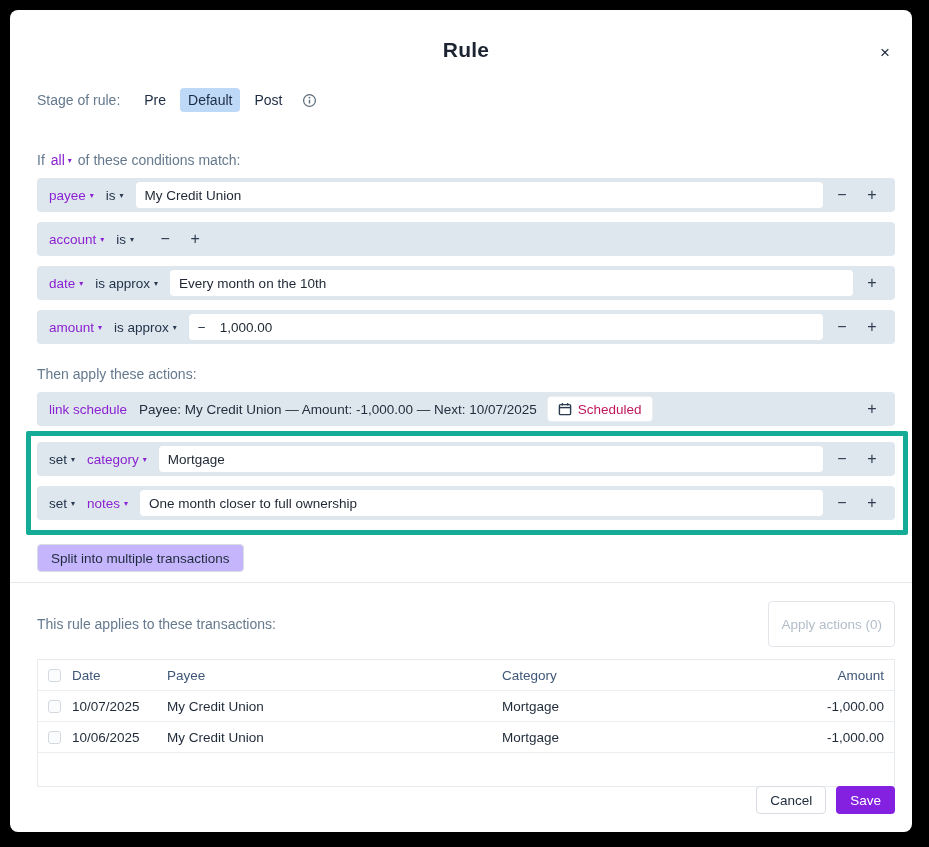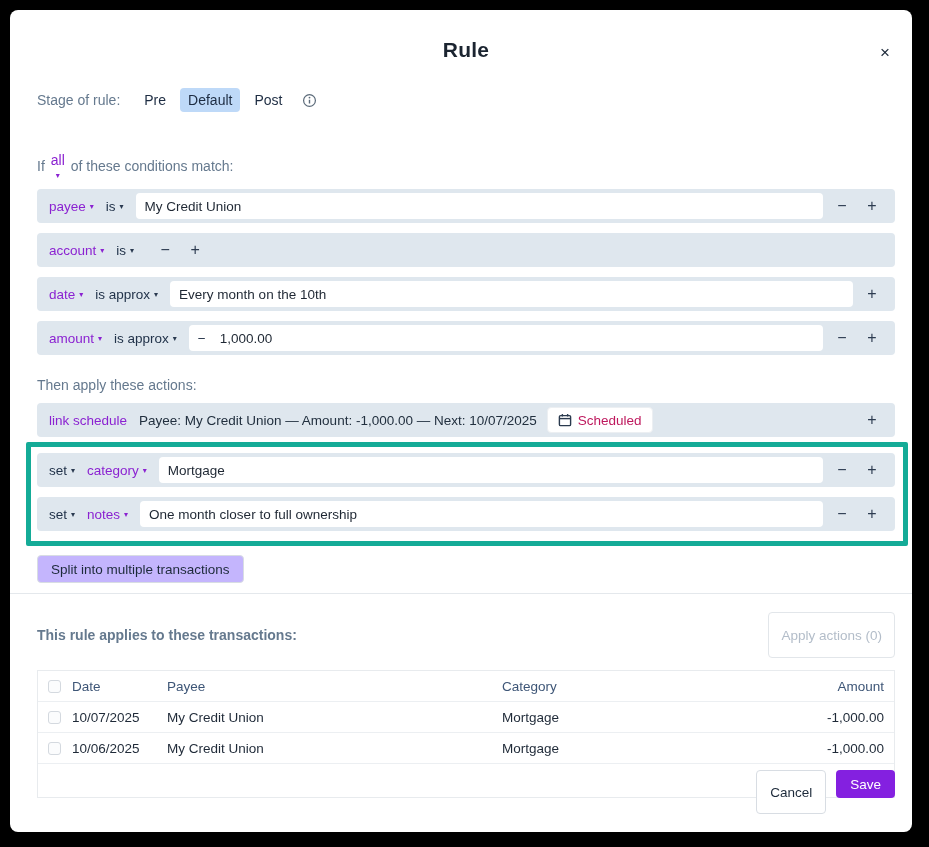--- a/index.html
+++ b/index.html
@@ -36,21 +36,21 @@
     font-family:inherit;
   }
   
   .stage-row{display:flex;align-items:center;margin-top:26px;font-size:14px;}
   .stage-label{color:var(--label-slate);margin-right:16px;}
   .stage-opt{color:#1d2c42;padding:4px 8px;border-radius:4px;margin-right:6px;cursor:pointer;background:none;border:none;font:inherit;}
   .stage-opt.selected{background:var(--stage-pill-blue);}
   .info{display:inline-flex;margin-left:6px;vertical-align:middle;}
   
   .cond-heading{margin-top:40px;color:var(--label-slate);font-size:14px;display:flex;align-items:center;gap:6px;}
-  .conj{color:var(--accent-purple);display:inline-flex;align-items:center;gap:3px;background:none;border:none;font:inherit;cursor:pointer;padding:0;flex-direction:column;}
+  .conj{color:var(--accent-purple);display:inline-flex;align-items:center;gap:3px;background:none;border:none;font:inherit;cursor:pointer;padding:0;}
   .arr{font-size:8px;line-height:1;position:relative;top:1px;}
   .arr.purple{color:var(--accent-purple);}
   .arr.dark{color:#2a3a50;}
   
   .rule-row{
     background:var(--row-bg);border-radius:4px;height:34px;
     display:flex;align-items:center;padding:0 8px 0 12px;margin-top:10px;
     font-size:13.5px;
   }
   .chip{background:none;border:none;font:inherit;cursor:pointer;display:inline-flex;align-items:center;gap:4px;padding:0;}
@@ -84,21 +84,21 @@
   }
   .highlight-box .rule-row:first-child{margin-top:6px;}
   .split-btn{
     margin-top:9px;background:#c4b5fd;border:1px solid var(--border-gray);
     border-radius:4px;height:28px;padding:0 13px;font:inherit;font-size:13.5px;
     color:#1d2a3a;cursor:pointer;
   }
   .divider{height:1px;background:#e4e8ec;margin:10px -17px 0 -27px;}
   
   .applies-row{display:flex;align-items:center;justify-content:space-between;margin-top:18px;}
-  .applies-label{color:var(--label-slate);font-weight:bold;}
+  .applies-label{color:var(--label-slate);}
   .apply-btn{
     background:#fff;border:1px solid #e2e6ea;border-radius:4px;height:46px;
     padding:0 12px;font:inherit;font-size:13.5px;color:#b3bdc9;cursor:default;
   }
   .tx-table{margin-top:12px;border:1px solid #e8ebee;font-size:13.5px;}
   .tx-row{
     display:grid;grid-template-columns:24px 95px 335px 1fr 120px;
     align-items:center;height:31px;padding:0 10px;border-top:1px solid #eceff2;
   }
   .tx-row:first-child{border-top:none;}
@@ -106,21 +106,21 @@
   .tx-row .amount{text-align:right;}
   .tx-row.empty{height:34px;}
   .checkbox{
     width:13px;height:13px;border:1px solid #d4d9df;border-radius:3px;
     background:#fbfcfd;display:inline-block;cursor:pointer;
   }
   
   .footer{position:absolute;right:17px;bottom:18px;display:flex;gap:10px;}
   .cancel-btn{
     background:#fff;border:1px solid var(--border-gray);border-radius:4px;
-    height:44px;padding:0 13px;font:inherit;font-size:13.5px;color:#1d2a3a;cursor:pointer;
+    height:28px;padding:0 13px;font:inherit;font-size:13.5px;color:#1d2a3a;cursor:pointer;
   }
   .save-btn{
     background:var(--save-purple);border:none;border-radius:4px;height:28px;
     padding:0 14px;font:inherit;font-size:13.5px;color:#fff;cursor:pointer;
   }
 </style>
 </head>
 <body>
 
 <div class="dialog">

